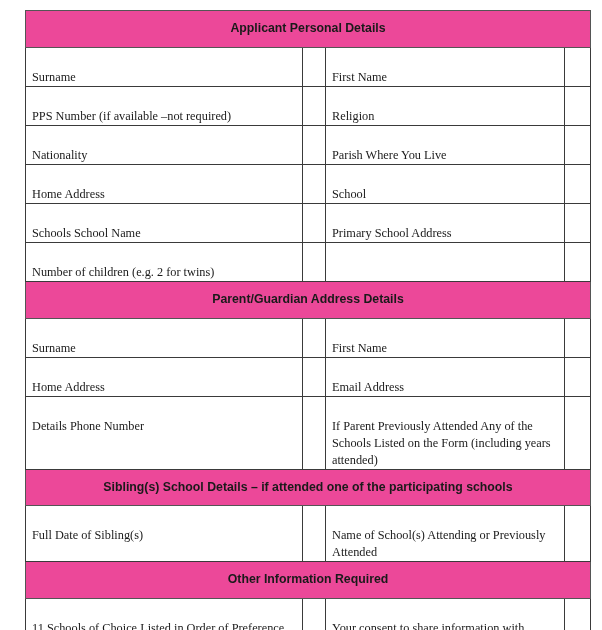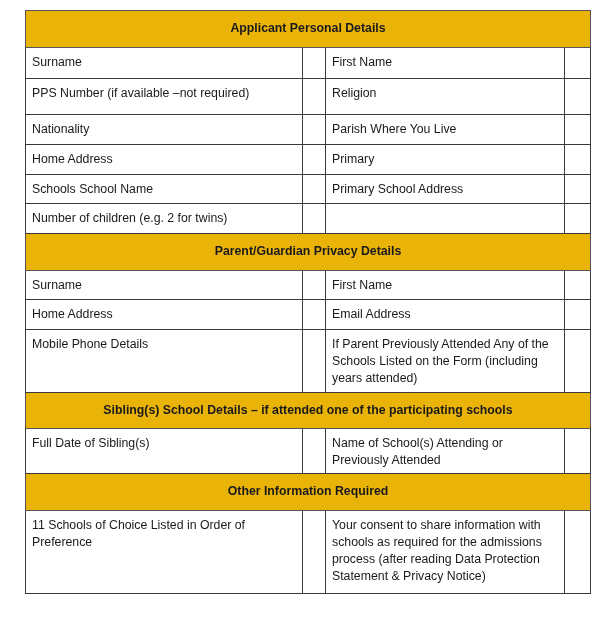--- a/index.html
+++ b/index.html
@@ -25,27 +25,28 @@
       font-size: 12.3px;
       line-height: 17px;
     }
     #form-table td {
       border: 1.3px solid #3a3a3a;
       padding: 0 6px;
       vertical-align: top;
       box-sizing: border-box;
     }
     #form-table td.label {
-      padding-top: 6px;
+      padding-top: 21px;
+      font-family: Liberation Serif, serif;
     }
     #form-table td.blank {
       padding: 0;
     }
     #form-table tr.section td {
-      background: #eab308;
+      background: #ec4899;
       text-align: center;
       font-weight: bold;
       vertical-align: top;
       padding-top: 9px;
       border-color: #555;
     }
     col.c1 { width: 277px; }
     col.c2 { width: 23px; }
     col.c3 { width: 239px; }
     col.c4 { width: 26px; }
@@ -79,53 +80,53 @@
     </tr>
     <tr style="height:30px">
       <td class="label">Nationality</td>
       <td class="blank"></td>
       <td class="label">Parish Where You Live</td>
       <td class="blank"></td>
     </tr>
     <tr style="height:30px">
       <td class="label">Home Address</td>
       <td class="blank"></td>
-      <td class="label">Primary</td>
+      <td class="label">School</td>
       <td class="blank"></td>
     </tr>
     <tr style="height:29px">
       <td class="label">Schools School Name</td>
       <td class="blank"></td>
       <td class="label">Primary School Address</td>
       <td class="blank"></td>
     </tr>
     <tr style="height:30px">
       <td class="label">Number of children (e.g. 2 for twins)</td>
       <td class="blank"></td>
       <td class="label"></td>
       <td class="blank"></td>
     </tr>
 
     <tr class="section" style="height:37px">
-      <td colspan="4">Parent/Guardian Privacy Details</td>
+      <td colspan="4">Parent/Guardian Address Details</td>
     </tr>
     <tr style="height:29px">
       <td class="label">Surname</td>
       <td class="blank"></td>
       <td class="label">First Name</td>
       <td class="blank"></td>
     </tr>
     <tr style="height:30px">
       <td class="label">Home Address</td>
       <td class="blank"></td>
       <td class="label">Email Address</td>
       <td class="blank"></td>
     </tr>
     <tr style="height:63px">
-      <td class="label">Mobile Phone Details</td>
+      <td class="label">Details Phone Number</td>
       <td class="blank"></td>
       <td class="label">If Parent Previously Attended Any of the Schools Listed on the Form (including years attended)</td>
       <td class="blank"></td>
     </tr>
 
     <tr class="section" style="height:36px">
       <td colspan="4">Sibling(s) School Details – if attended one of the participating schools</td>
     </tr>
     <tr style="height:45px">
       <td class="label">Full Date of Sibling(s)</td>

